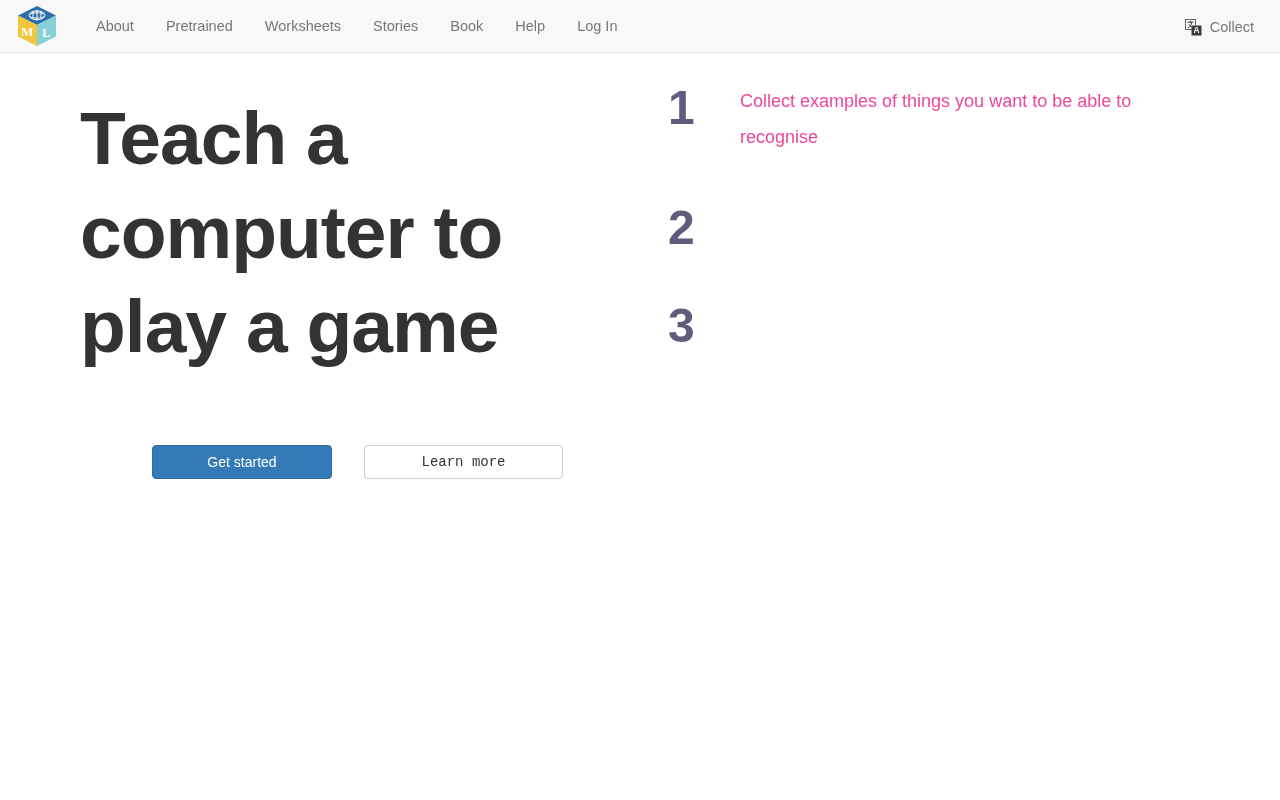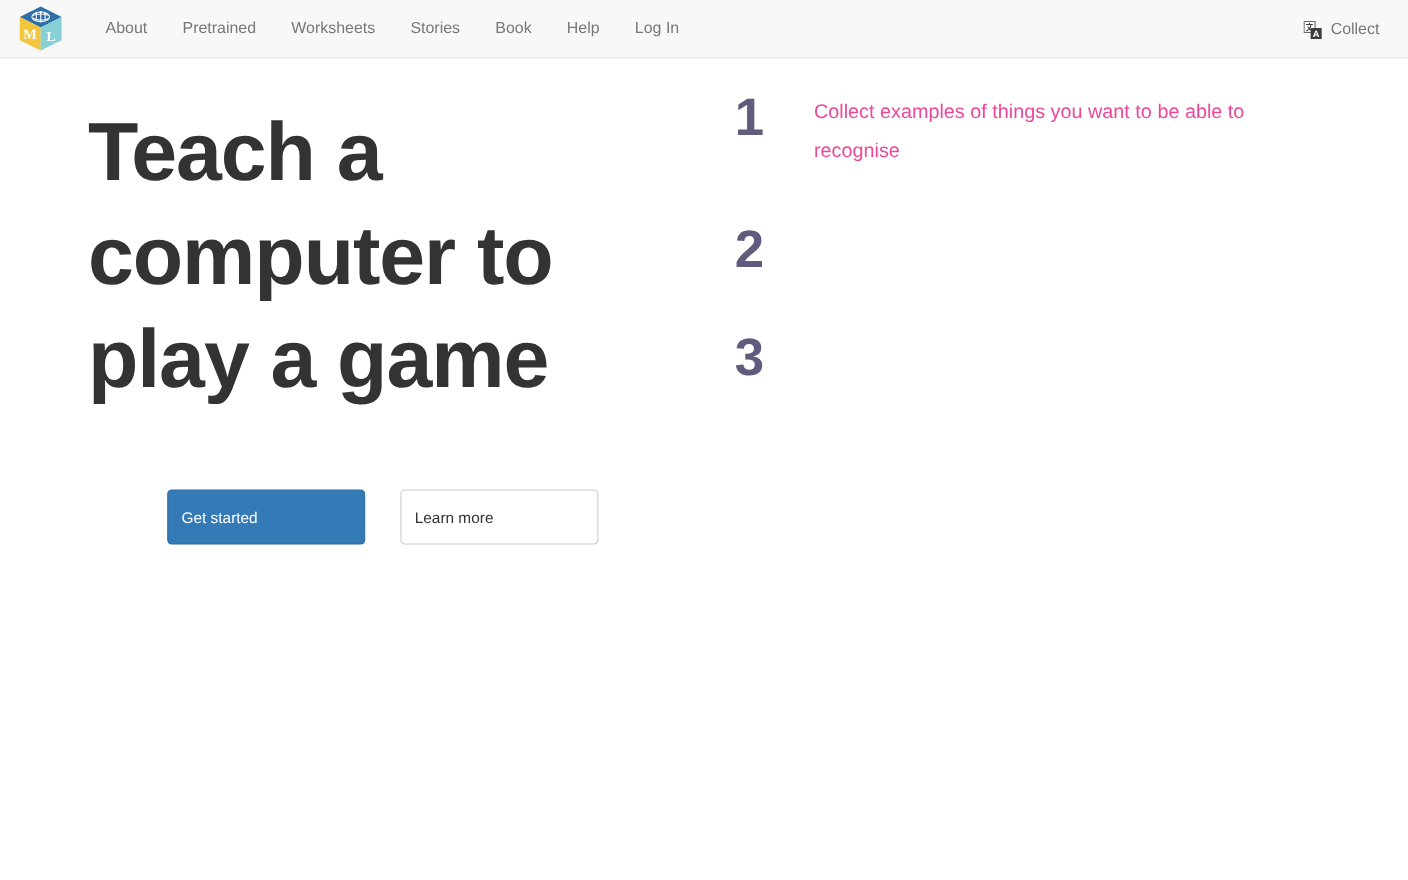--- a/index.html
+++ b/index.html
@@ -112,40 +112,41 @@
     margin-top: 72px;
     display: flex;
     align-items: center;
     padding-left: 80px;
   }
   .btn {
     display: inline-block;
     font-size: 14px;
     line-height: 20px;
     font-family: "Liberation Sans", sans-serif;
-    text-align: left;
+    text-align: center;
     border-radius: 4px;
-    padding: 14px 12px;
+    padding: 6px 12px;
     cursor: pointer;
     text-decoration: none;
     box-sizing: border-box;
     white-space: nowrap;
   }
   .btn-primary {
     width: 180px;
     background: #337ab7;
     border: 1px solid #2e6da4;
     color: #ffffff;
   }
   .btn-default {
-    width: 180px;
+    width: 199px;
     margin-left: 32px;
     background: #ffffff;
     border: 1px solid #cccccc;
     color: #333333;
+    font-family: Liberation Mono, monospace;
   }
 
   
   .steps { margin: 0; }
   .step {
     display: flex;
     align-items: flex-start;
     margin-bottom: 48px;
   }
   .step:last-child { margin-bottom: 0; }

